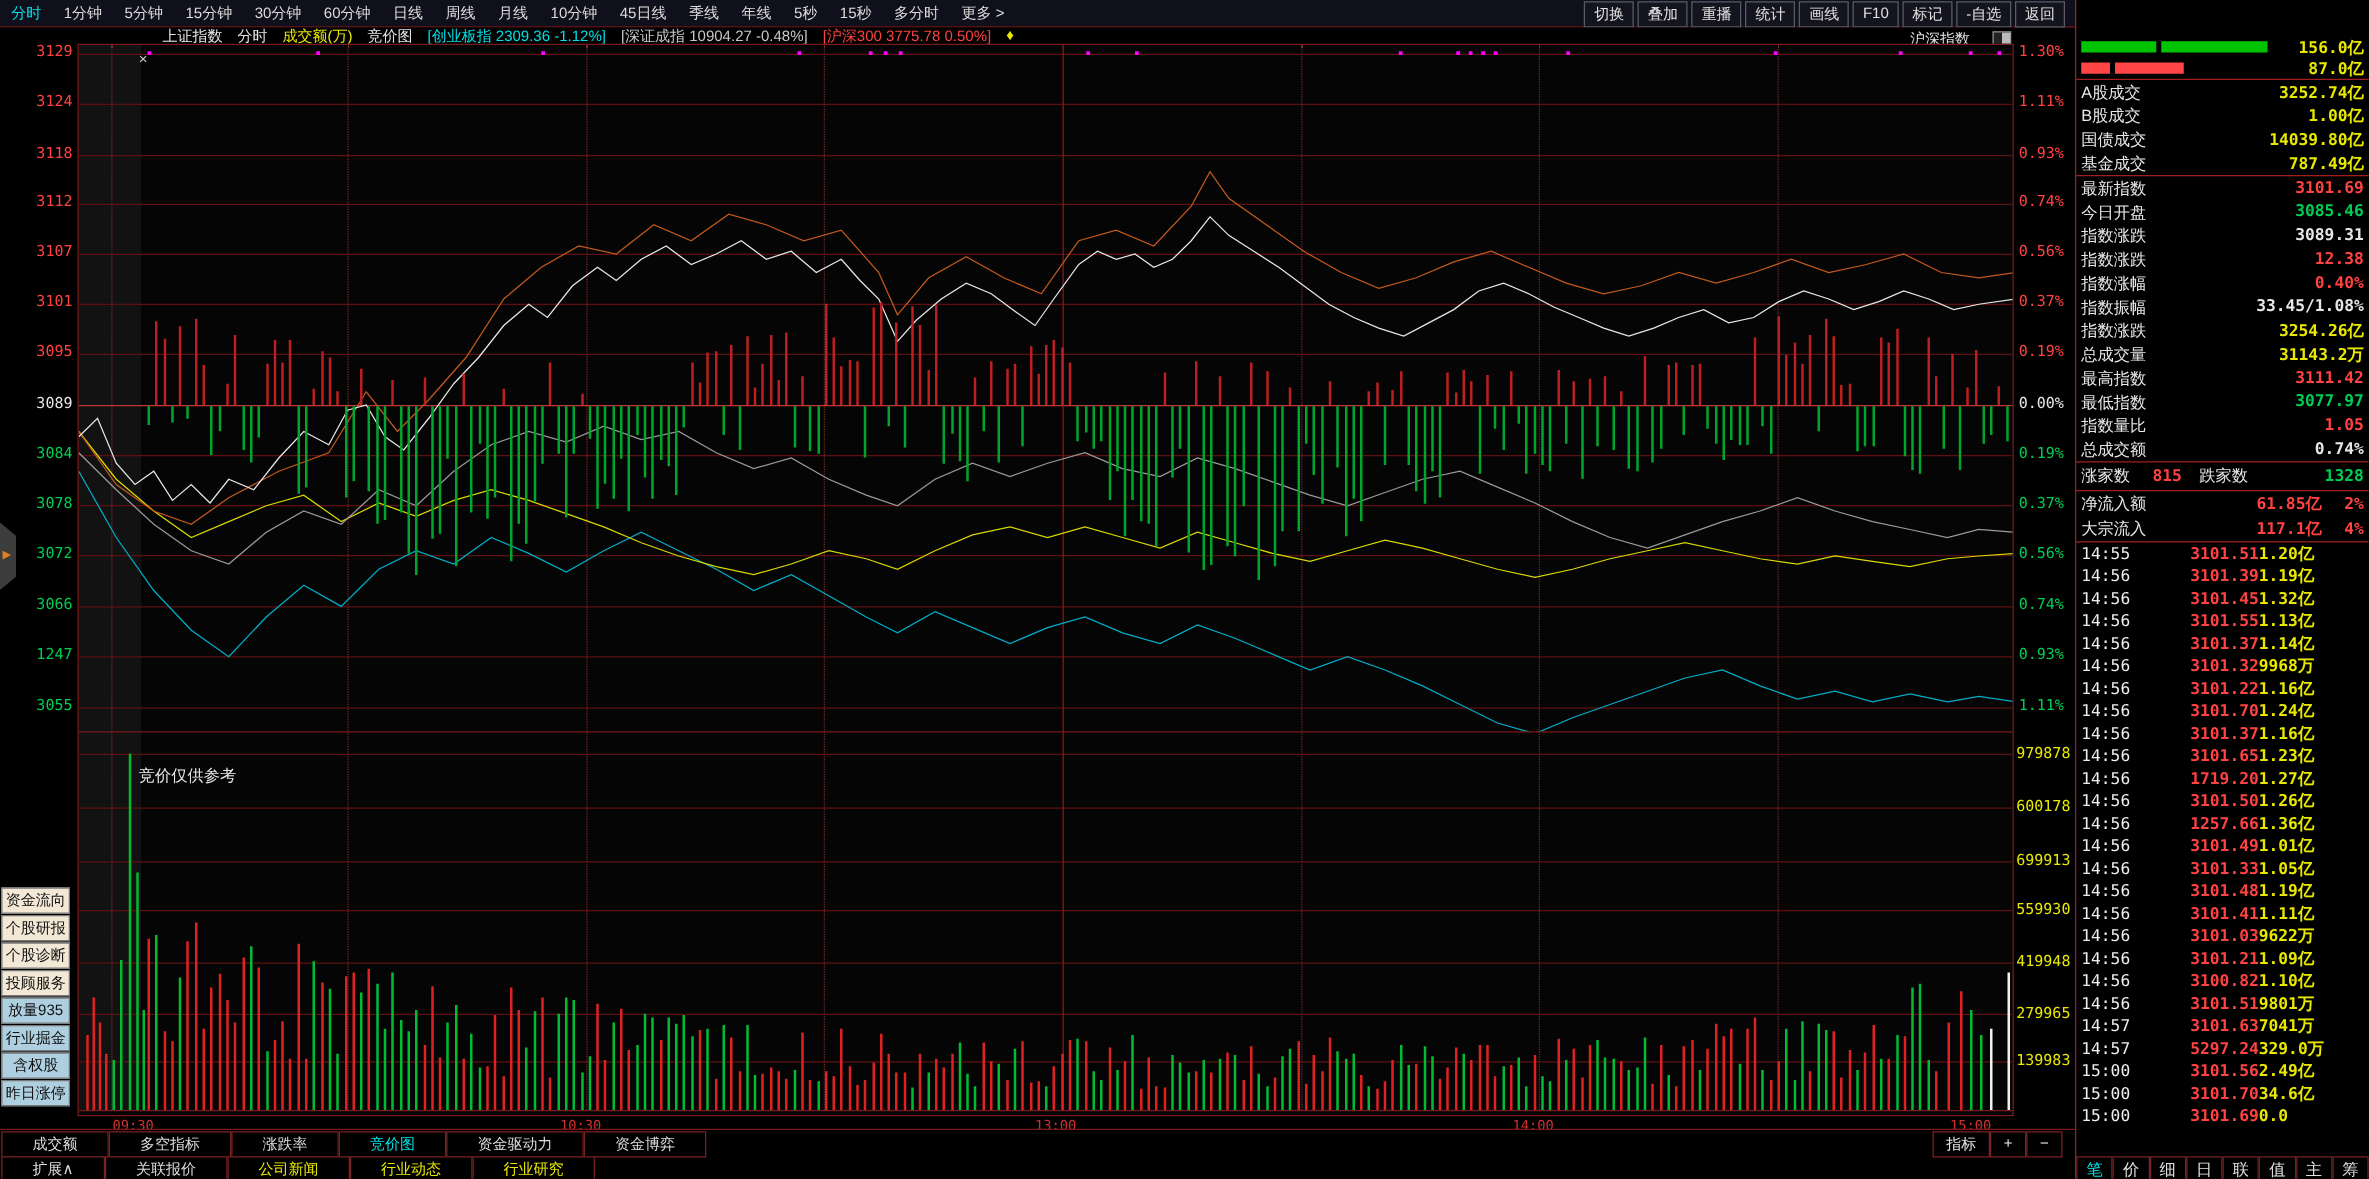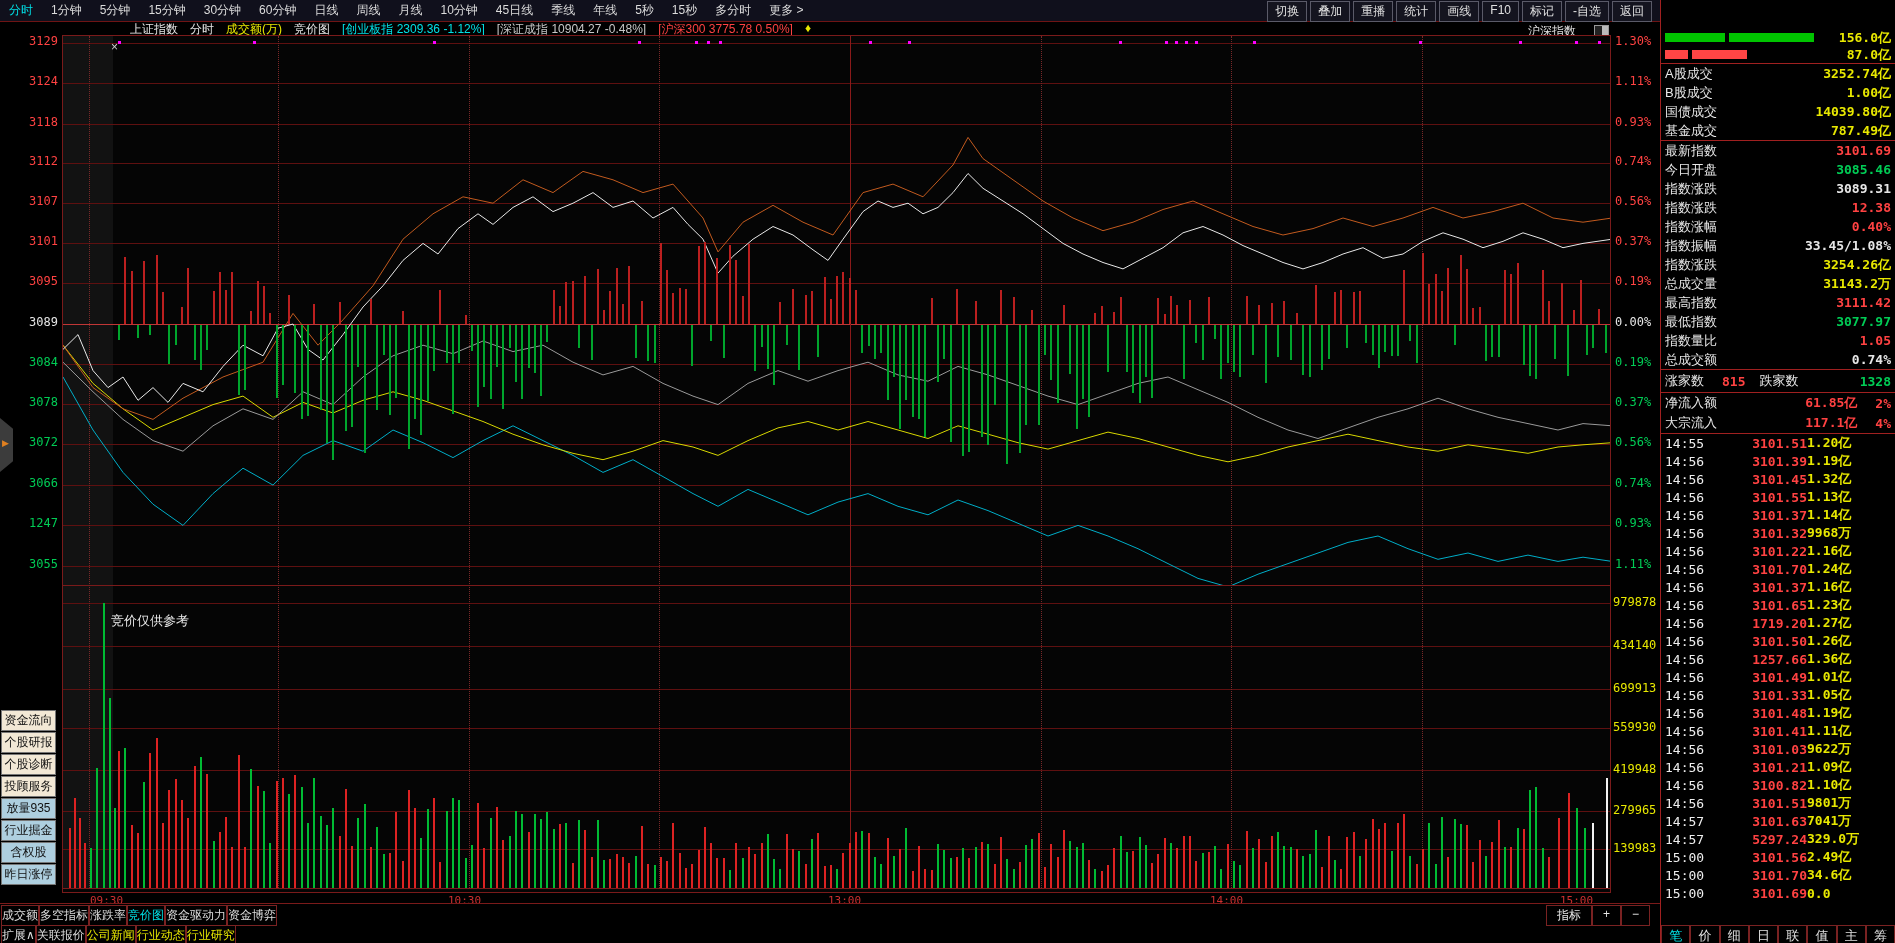--- a/index.html
+++ b/index.html
@@ -45,21 +45,21 @@
   .sidebtn{position:absolute;left:1px;width:53px;height:19px;font-size:12px;color:#111;
     border:1px solid #777;display:flex;align-items:center;justify-content:center;white-space:nowrap;}
   .sidebtn.cream{background:#f2e8d5;} .sidebtn.blue{background:#aecfdf;}
   #drawer{position:absolute;left:0;top:418px;width:13px;height:54px;background:#3c3c3c;
     clip-path:polygon(0 0,100% 20%,100% 80%,0 100%);}
   #drawer span{position:absolute;left:2px;top:20px;color:#e08020;font-size:9px;}
   
   #bottom-line{position:absolute;left:0;top:903px;width:1895px;height:1px;background:#7a1a1a;}
   #row1{position:absolute;left:1px;top:905px;display:flex;}
   #row2{position:absolute;left:1px;top:925px;display:flex;}
-  .btab{border:1px solid #7a2222;color:#dcdcdc;font-size:12px;padding:1px 0;background:#000;white-space:nowrap;}
+  .btab{border:1px solid #7a2222;color:#dcdcdc;font-size:12px;padding:1px 24px;background:#000;white-space:nowrap;}
   .btab.act{color:#00e0e6;} .btab.yel{color:#e8e800;}
   #ind-group{position:absolute;left:1546px;top:905px;display:flex;}
   .icell{border:1px solid #7a2222;color:#e6e6e6;font-size:12px;padding:1px 10px;background:#000;}
   
   #panel{position:absolute;left:1660px;top:0;width:235px;height:943px;border-left:1px solid #a02020;box-sizing:border-box;background:#000;}
   .psep{height:1px;background:#a02020;}
   .prow{display:flex;align-items:center;padding:0 4px;color:#e8e8e8;font-size:13px;}
   .prow .val{margin-left:auto;font-family:"DejaVu Sans Mono",monospace;font-weight:bold;font-size:13px;}
   .barline{display:flex;align-items:center;height:17px;padding:0 4px;}
   .seg{height:9px;margin-right:4px;}
@@ -158,21 +158,21 @@
       <div class="axlbl r" style="left: 1615px; top: 234px; position: absolute;">0.37%</div>
       <div class="axlbl r" style="left: 1615px; top: 274px; position: absolute;">0.19%</div>
       <div class="axlbl w" style="left: 1615px; top: 315px; position: absolute;">0.00%</div>
       <div class="axlbl g" style="left: 1615px; top: 355px; position: absolute;">0.19%</div>
       <div class="axlbl g" style="left: 1615px; top: 395px; position: absolute;">0.37%</div>
       <div class="axlbl g" style="left: 1615px; top: 435px; position: absolute;">0.56%</div>
       <div class="axlbl g" style="left: 1615px; top: 476px; position: absolute;">0.74%</div>
       <div class="axlbl g" style="left: 1615px; top: 516px; position: absolute;">0.93%</div>
       <div class="axlbl g" style="left: 1615px; top: 557px; position: absolute;">1.11%</div>
       <div class="axlbl y" style="left: 1613px; top: 595px; position: absolute;">979878</div>
-      <div class="axlbl y" style="left: 1613px; top: 638px; position: absolute;">434140</div>
+      <div class="axlbl y" style="left: 1613px; top: 638px; position: absolute;">600178</div>
       <div class="axlbl y" style="left: 1613px; top: 681px; position: absolute;">699913</div>
       <div class="axlbl y" style="left: 1613px; top: 720px; position: absolute;">559930</div>
       <div class="axlbl y" style="left: 1613px; top: 762px; position: absolute;">419948</div>
       <div class="axlbl y" style="left: 1613px; top: 803px; position: absolute;">279965</div>
       <div class="axlbl y" style="left: 1613px; top: 841px; position: absolute;">139983</div>
     </div>
 
   <div id="plot">
     <div style="position:absolute;left:0;top:0;width:50px;height:852px;background:rgba(255,255,255,0.055);"></div>
     <div id="grids">

